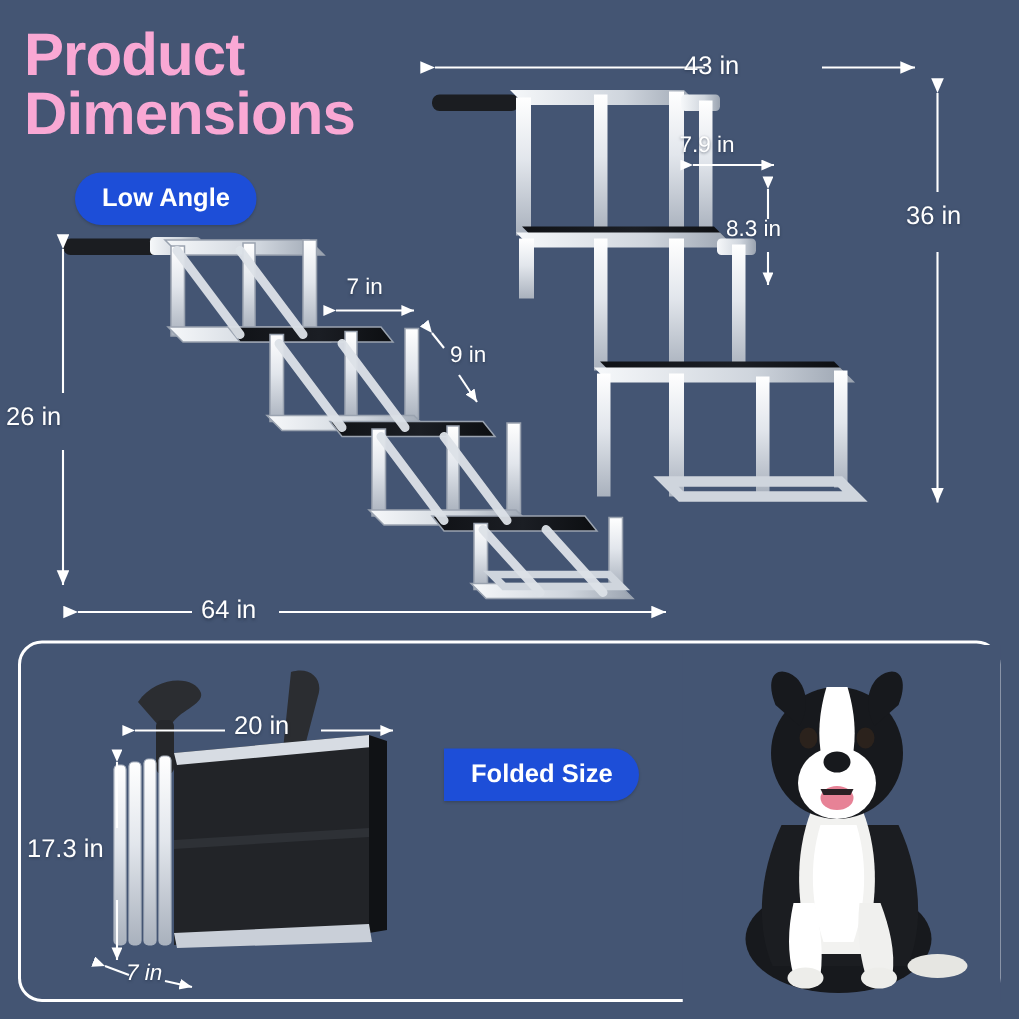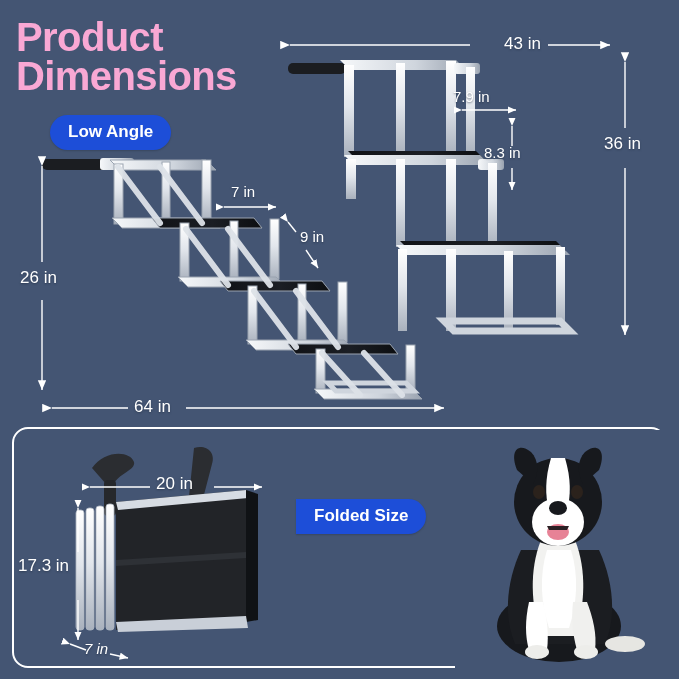--- a/index.html
+++ b/index.html
@@ -255,26 +255,26 @@
       <line x1="214" y1="487" x2="262" y2="487" marker-end="url(#ahs)"></line>
 
       <line x1="78" y1="508" x2="78" y2="552" marker-start="url(#ahs)"></line>
       <line x1="78" y1="600" x2="78" y2="640" marker-end="url(#ahs)"></line>
 
       <line x1="70" y1="644" x2="86" y2="650" marker-start="url(#ahs)"></line>
       <line x1="110" y1="654" x2="128" y2="658" marker-end="url(#ahs)"></line>
     </g>
   </svg>
 
-  <div class="dim-label" style="left:504px;top:34px;">43 in</div>
+  <div class="dim-label" style="left:456px;top:34px;">43 in</div>
   <div class="dim-label" style="left:604px;top:134px;">36 in</div>
   <div class="dim-label sm" style="left:453px;top:88px;">7.9 in</div>
   <div class="dim-label sm" style="left:484px;top:144px;">8.3 in</div>
 
-  <div class="dim-label" style="left:20px;top:268px;">26 in</div>
+  <div class="dim-label" style="left:4px;top:268px;">26 in</div>
   <div class="dim-label" style="left:134px;top:397px;">64 in</div>
   <div class="dim-label sm" style="left:231px;top:183px;">7 in</div>
   <div class="dim-label sm" style="left:300px;top:228px;">9 in</div>
 
   <div class="dim-label" style="left:156px;top:474px;">20 in</div>
   <div class="dim-label" style="left:18px;top:556px;">17.3 in</div>
   <div class="dim-label sm" style="left:84px;top:640px;font-style:italic;">7 in</div>
 
   <div class="badge badge-low">Low Angle</div>
   <div class="badge badge-folded">Folded Size</div>

